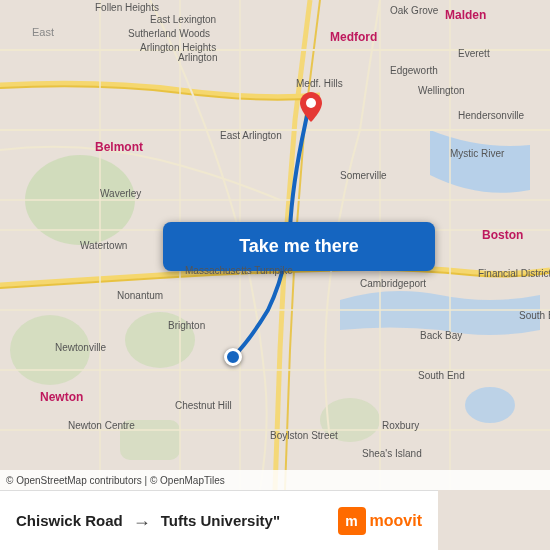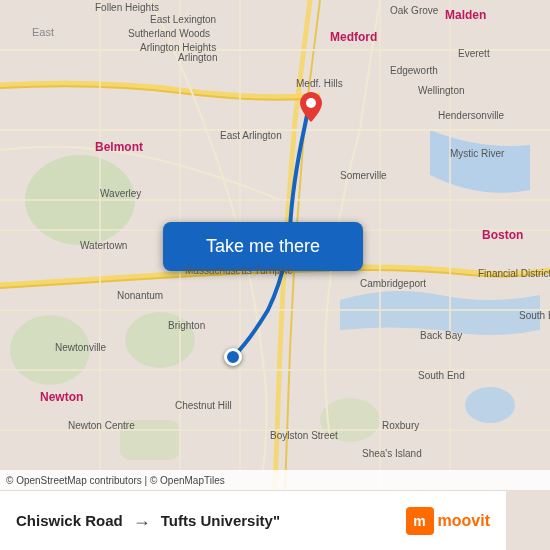--- a/index.html
+++ b/index.html
@@ -24,28 +24,28 @@
       position: absolute;
       top: 0; left: 0;
       width: 100%; height: 100%;
     }
 
     
     #take-me-there-btn {
       position: absolute;
       top: 222px;
       left: 163px;
-      width: 200px;
+      width: 272px;
       height: 49px;
       background: #1565C0;
       color: #ffffff;
       border: none;
       border-radius: 8px;
       font-size: 18px;
-      font-weight: normal;
+      font-weight: bold;
       cursor: pointer;
       display: flex;
       align-items: center;
       justify-content: center;
       box-shadow: 0 2px 8px rgba(0,0,0,0.4);
     }
 
     
     .marker-destination {
       position: absolute;
@@ -81,21 +81,21 @@
       height: 18px;
       display: flex;
       align-items: center;
     }
 
     
     #bottom-bar {
       position: absolute;
       bottom: 0;
       left: 0;
-      width: 506px;
+      width: 438px;
       height: 60px;
       background: #ffffff;
       display: flex;
       align-items: center;
       padding: 0 16px;
       border-top: 1px solid #ddd;
       gap: 0;
     }
 
     #origin-label {
@@ -256,21 +256,21 @@
     <div class="map-label" style="top: 370px; left: 418px;">South End</div>
     <div class="map-label" style="top: 420px; left: 382px;">Roxbury</div>
     <div class="map-label" style="top: 430px; left: 270px;">Boylston Street</div>
     <div class="map-label" style="top: 420px; left: 68px;">Newton Centre</div>
     <div class="map-label" style="top: 290px; left: 74px; margin-left: 43px;">Nonantum</div>
     <div class="map-label" style="top: 342px; left: 55px;">Newtonville</div>
     <div class="map-label" style="top: 188px; left: 100px;">Waverley</div>
     <div class="map-label" style="top: 130px; left: 220px;">East Arlington</div>
     <div class="map-label" style="top: 65px; left: 390px;">Edgeworth</div>
     <div class="map-label" style="top: 85px; left: 418px;">Wellington</div>
-    <div class="map-label" style="top: 110px; left: 420px; padding-left: 18px;">Hendersonville</div>
+    <div class="map-label" style="top: 110px; left: 440px; padding-left: 18px;">Hendersonville</div>
     <div class="map-label" style="top: 2px; left: 95px;">Follen Heights</div>
     <div class="map-label" style="top: 14px; left: 150px;">East Lexington</div>
     <div class="map-label" style="top: 28px; left: 128px;">Sutherland Woods</div>
     <div class="map-label" style="top: 42px; left: 140px;">Arlington Heights</div>
     <div class="map-label" style="top: 5px; left: 390px;">Oak Grove</div>
     <div class="map-label" style="top: 78px; left: 296px;">Medf. Hills</div>
     <div class="map-label" style="top: 148px; left: 450px;">Mystic River</div>
     <div class="map-label" style="top: 268px; left: 478px;">Financial District</div>
     <div class="map-label" style="top: 310px; left: 477px; margin-left: 42px;">South Bosto</div>
     <div class="map-label" style="top: 265px; left: 185px;">Massachusetts Turnpike</div>

